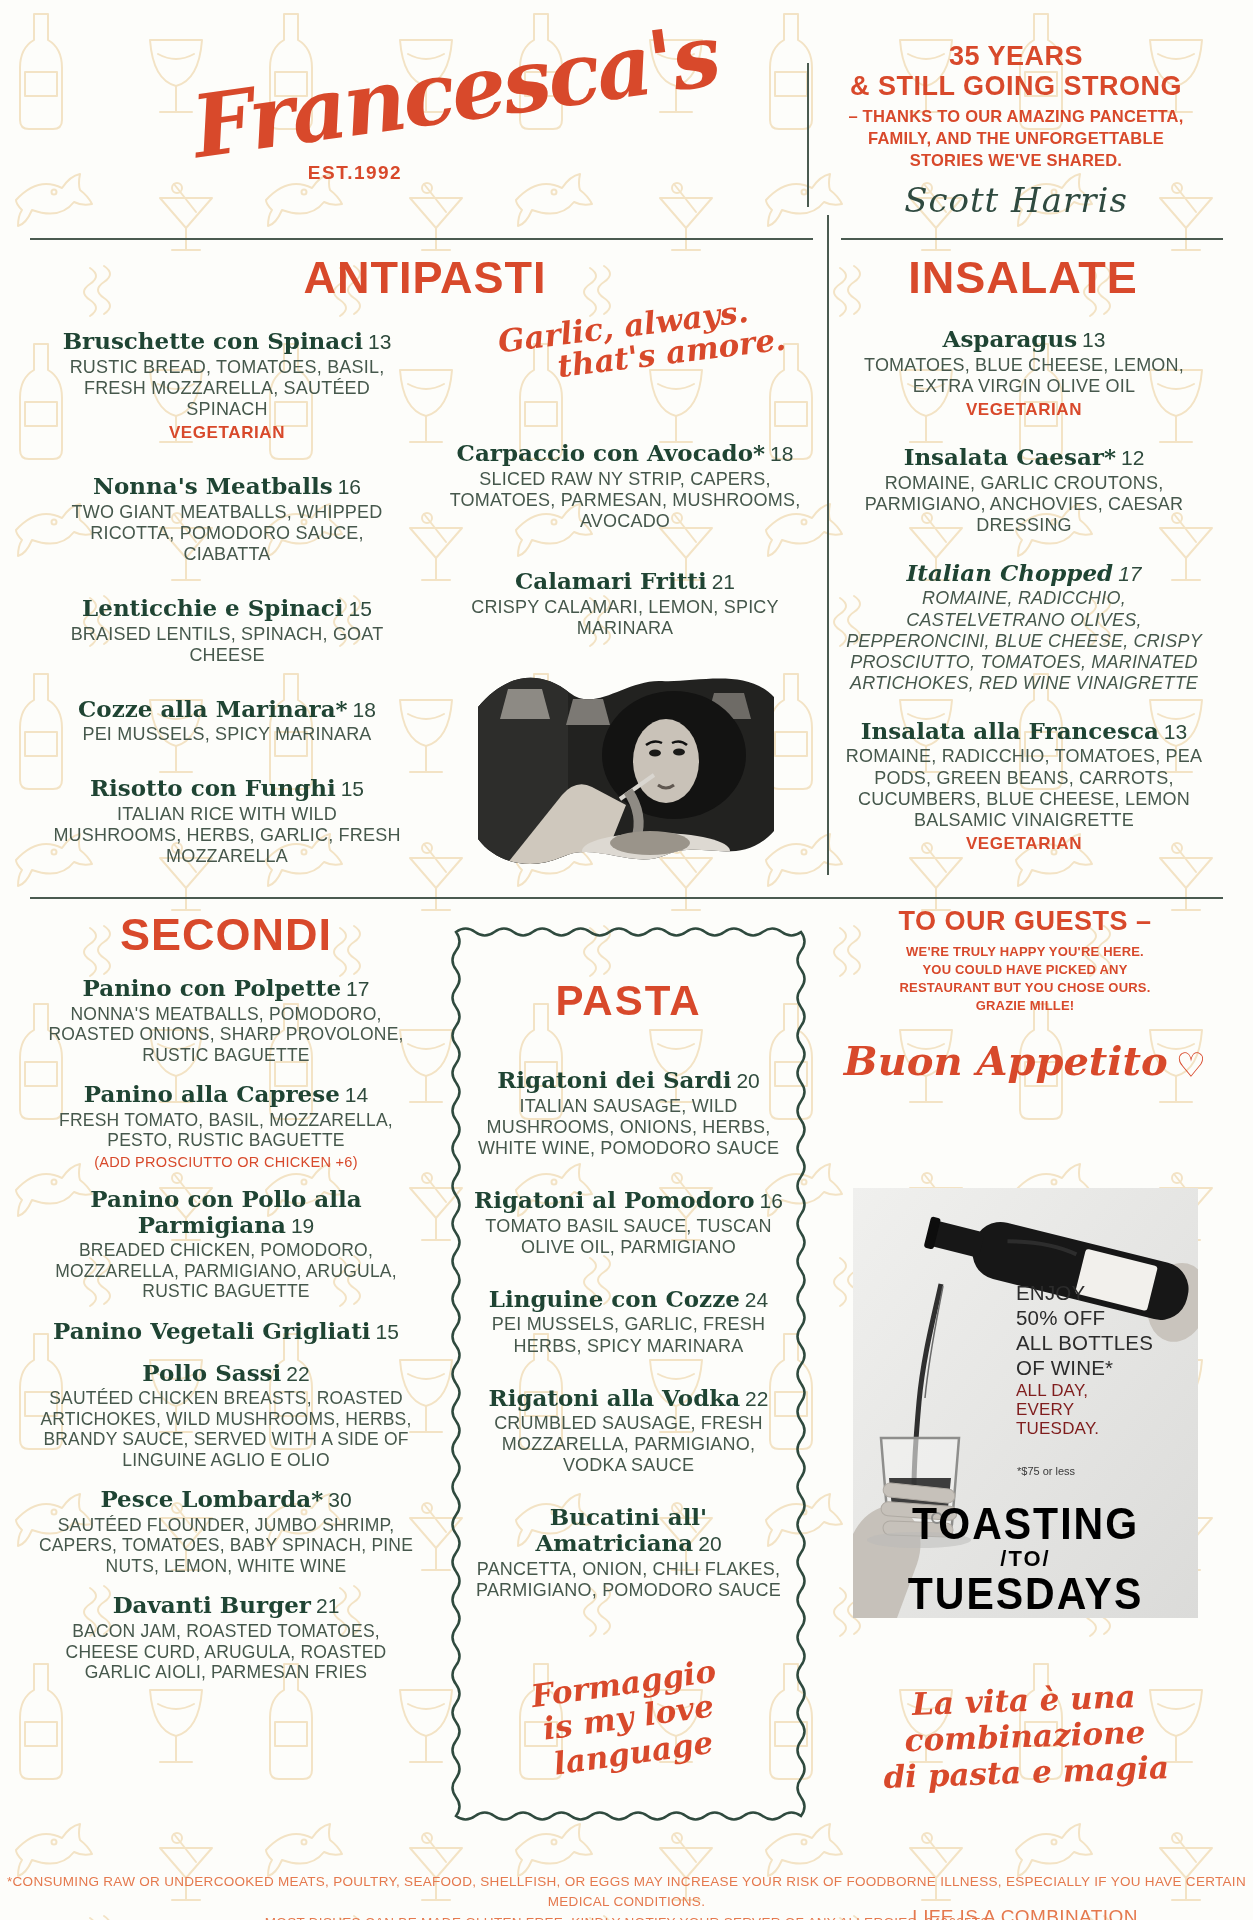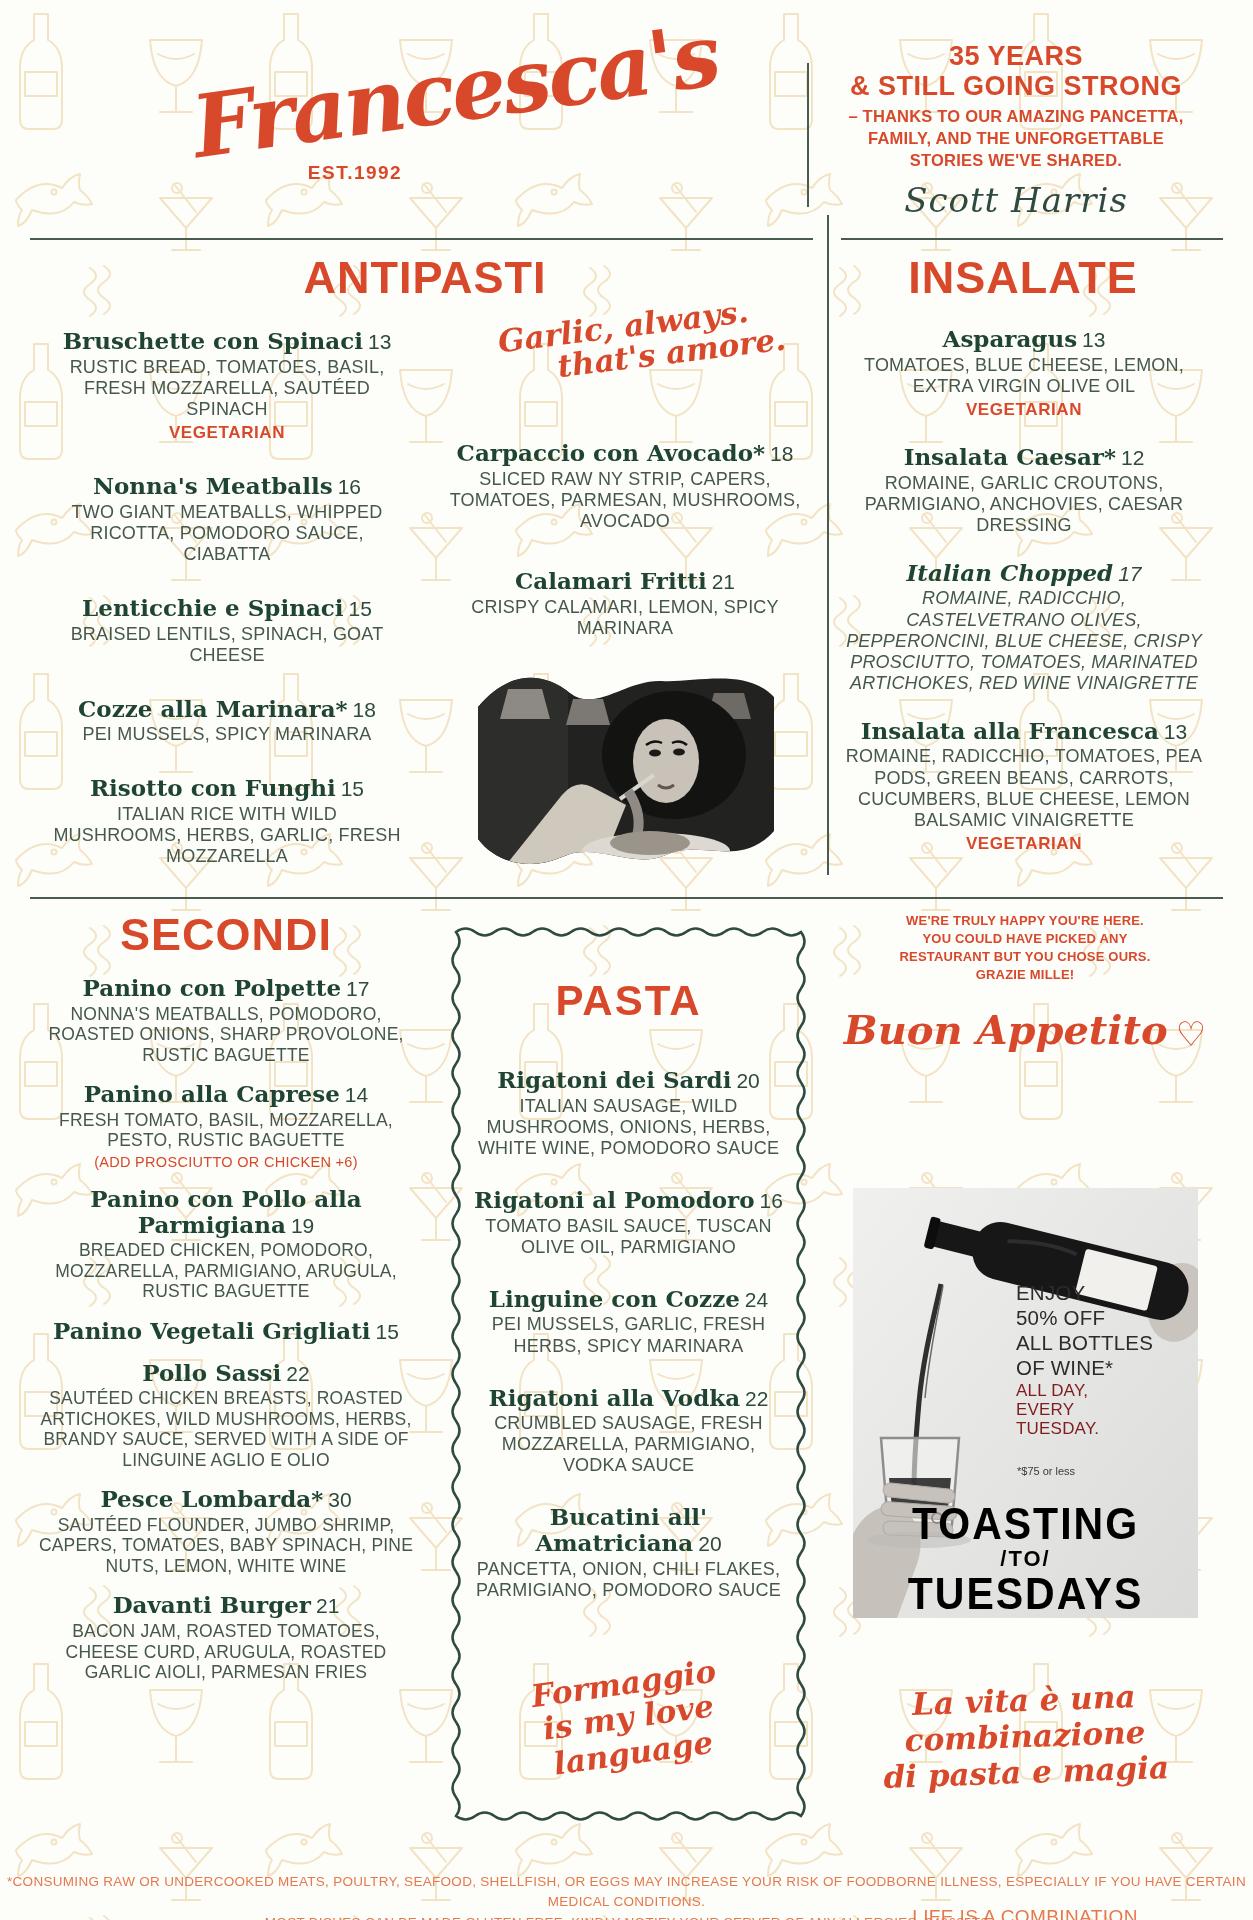--- a/index.html
+++ b/index.html
@@ -335,20 +335,21 @@
         <div class="item-desc">PANCETTA, ONION, CHILI FLAKES, PARMIGIANO, POMODORO SAUCE</div>
       </div>
       <div class="formaggio script">
         <span class="l1">Formaggio</span>
         <span class="l2">is my love language</span>
       </div>
     </div>
   </div>
 
   <div class="guests">
+    <div class="g-title">TO OUR GUESTS –</div>
     <div class="g-body">WE'RE TRULY HAPPY YOU'RE HERE.
 YOU COULD HAVE PICKED ANY
 RESTAURANT BUT YOU CHOSE OURS.
 GRAZIE MILLE!</div>
     <div class="g-script script"><span>Buon Appetito</span><span class="g-heart">♡</span></div>
   </div>
 
   <div class="ad">
     <svg width="345" height="430" viewBox="0 0 345 430">
       <defs>

